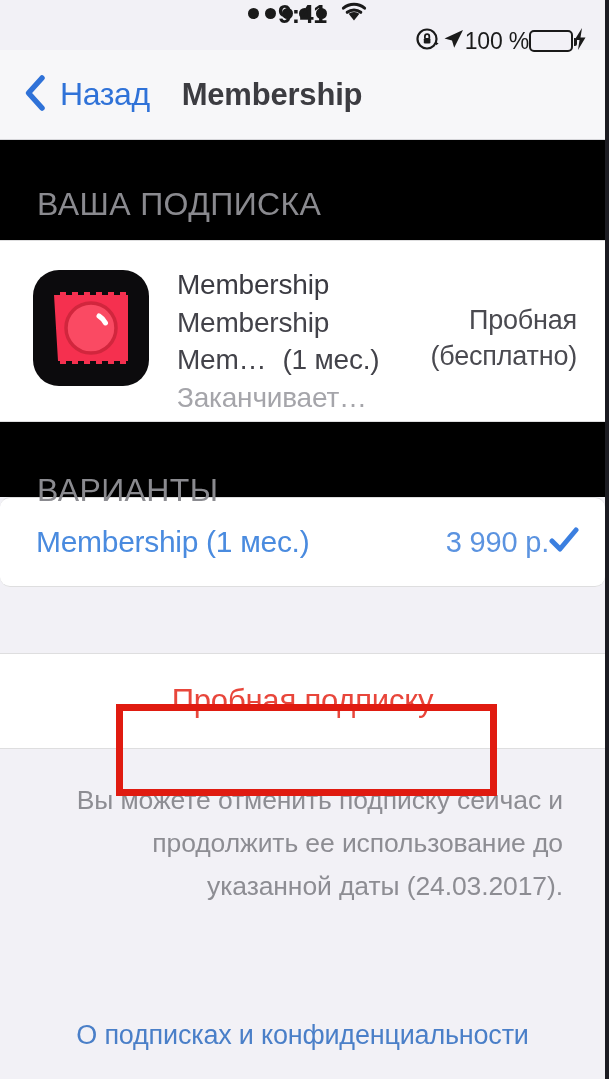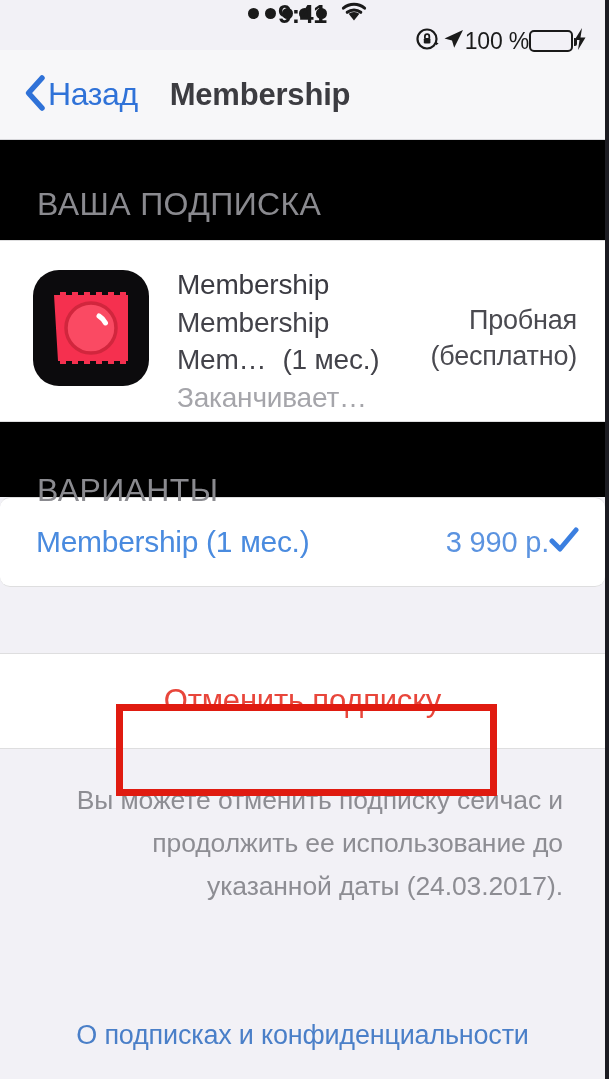--- a/index.html
+++ b/index.html
@@ -92,21 +92,21 @@
     background: #f7f7f9;
     border-bottom: 1px solid #d6d6da;
     display: flex;
     align-items: center;
     padding-left: 22px;
     box-sizing: border-box;
   }
   .back-btn {
     display: flex;
     align-items: center;
-    gap: 0;
+    gap: 12px;
     cursor: pointer;
   }
   .back-label {
     font-size: 32px;
     color: #2f72d8;
     letter-spacing: -0.4px;
   }
   .nav-title {
     font-size: 31px;
     font-weight: bold;
@@ -366,21 +366,21 @@
         <svg width="30" height="26" viewBox="0 0 30 26">
           <path d="M3 14 L11 22 L27 3" stroke="#3b7fe0" stroke-width="5" fill="none" stroke-linecap="round" stroke-linejoin="round"></path>
         </svg>
       </span>
     </span>
   </div>
 
   <div class="gap"></div>
 
   <div class="cancel-cell">
-    <span class="cancel-label">Отменить подписку</span>
+    <span class="cancel-label">Пробная подписку</span>
   </div>
   <div class="annotation-box"></div>
 
   <div class="footer-note">Вы можете отменить подписку сейчас и продолжить ее использование до указанной даты (24.03.2017).</div>
 
   <div class="bottom-link-wrap">
     <span class="bottom-link">О подписках и конфиденциальности</span>
   </div>
 
 </div>

